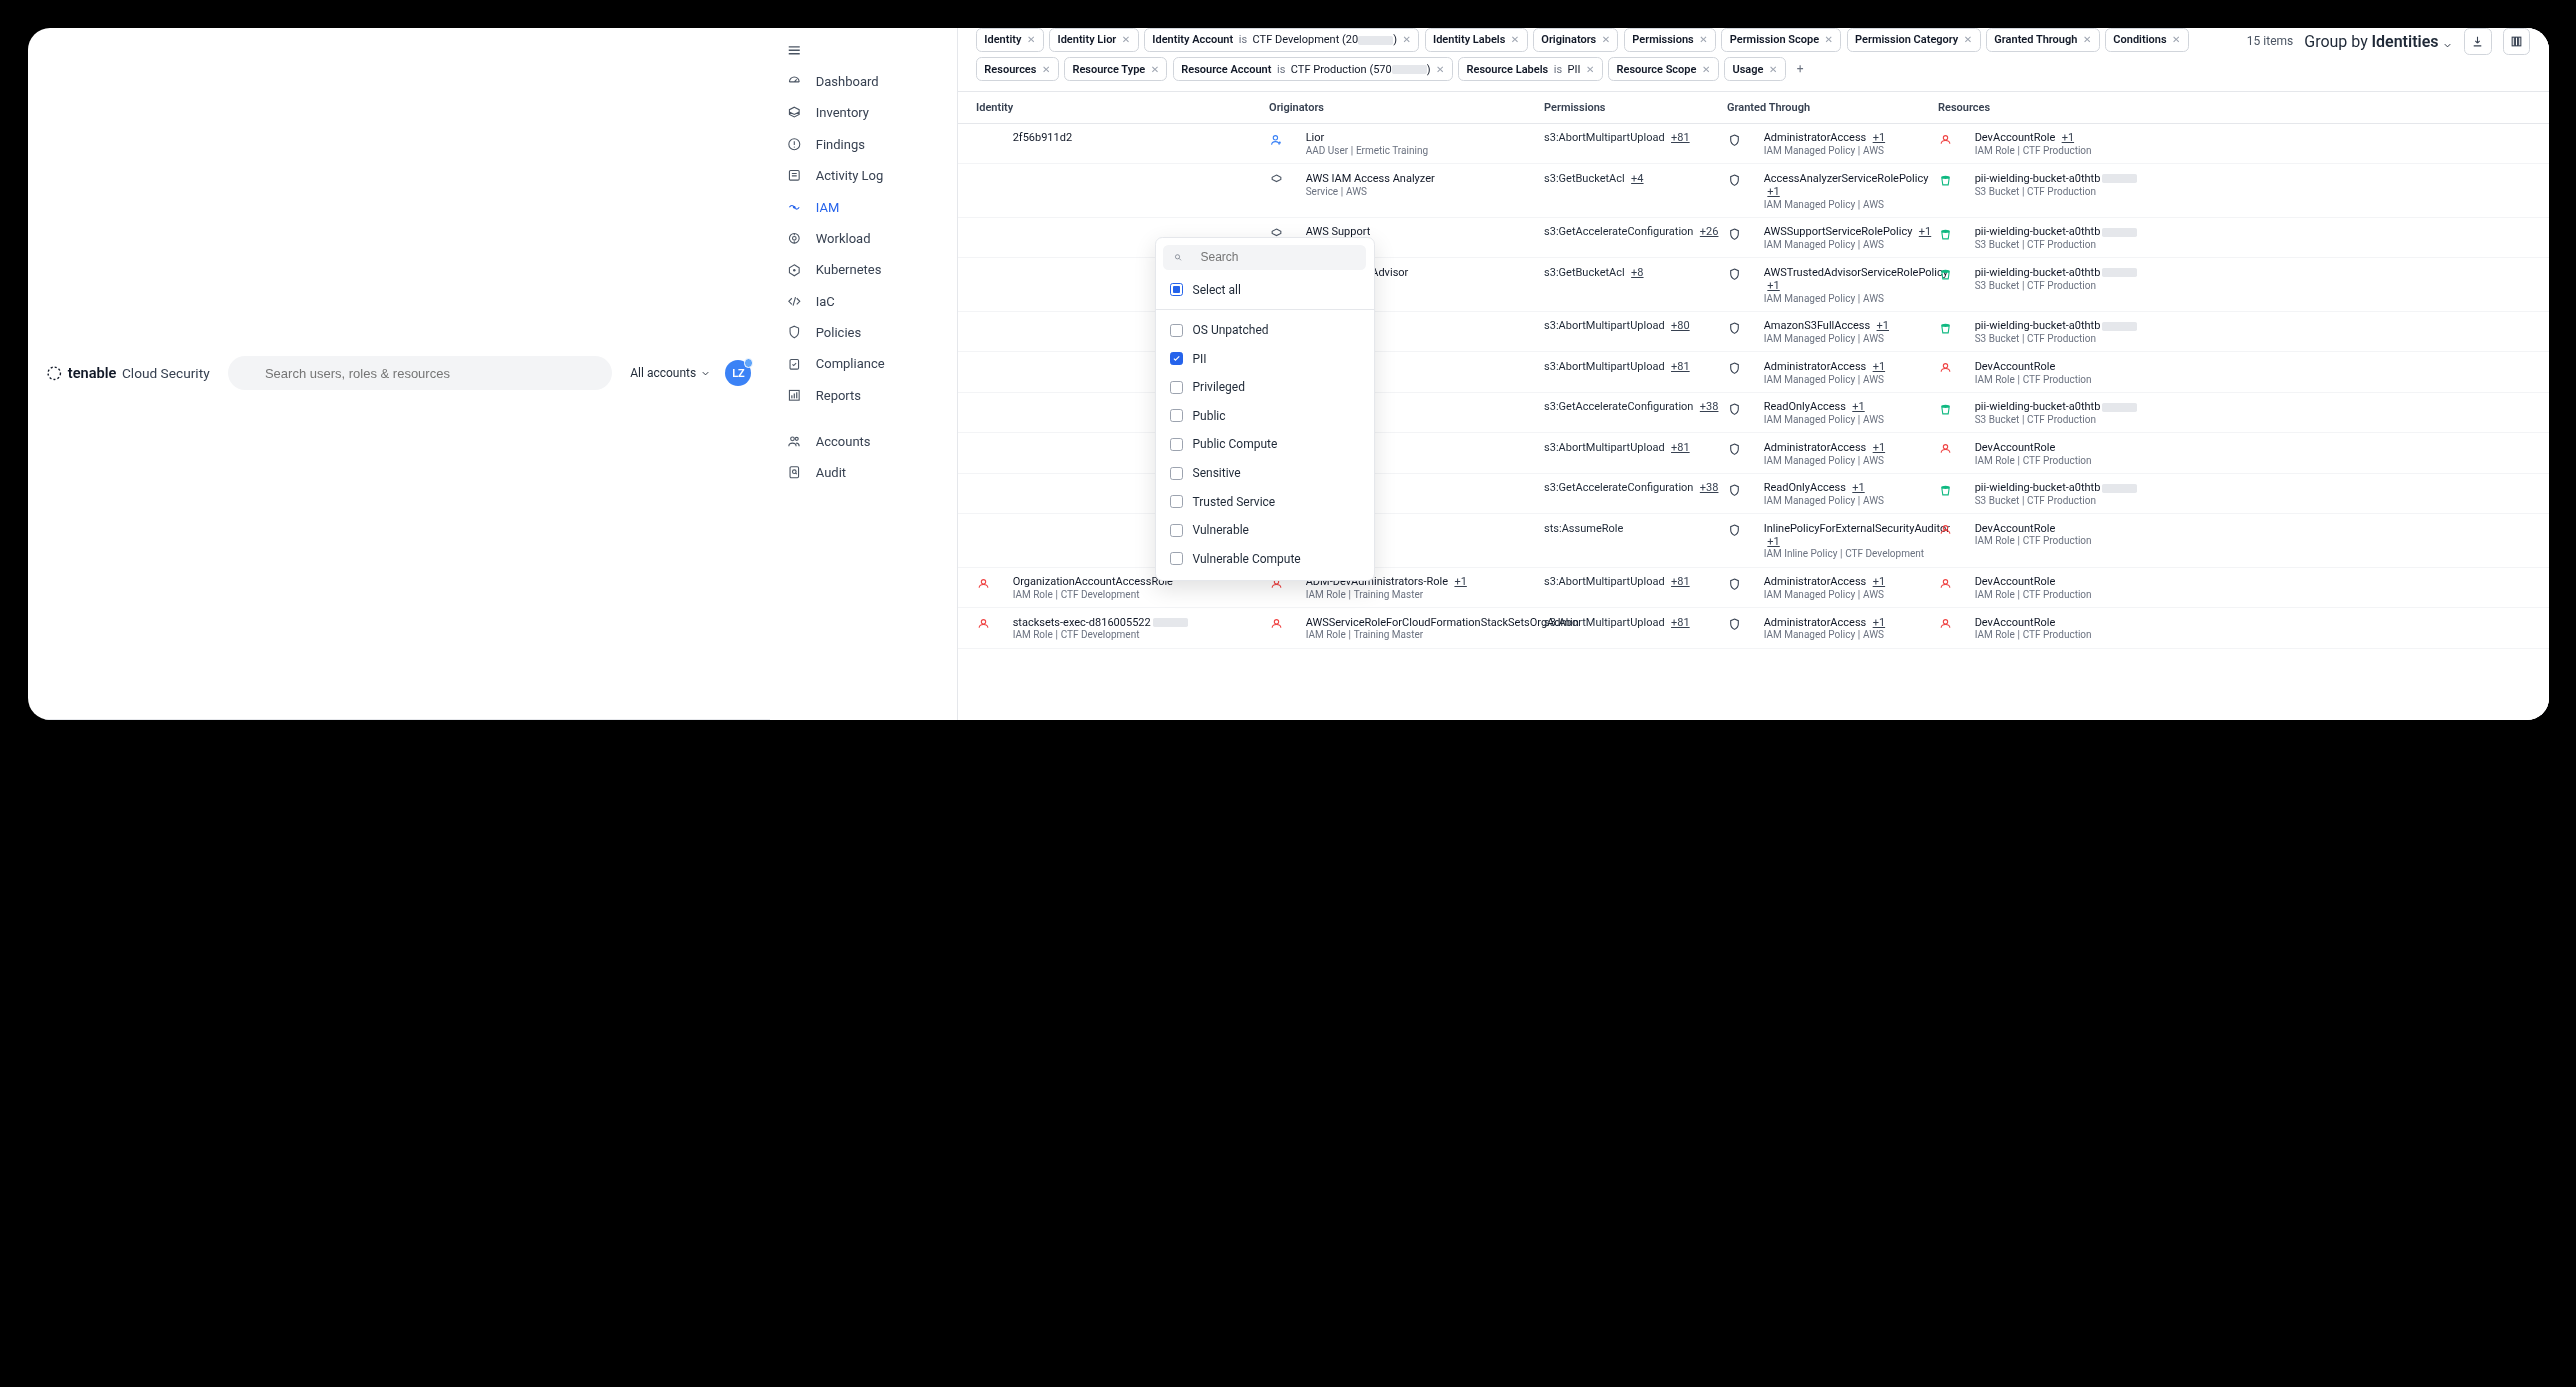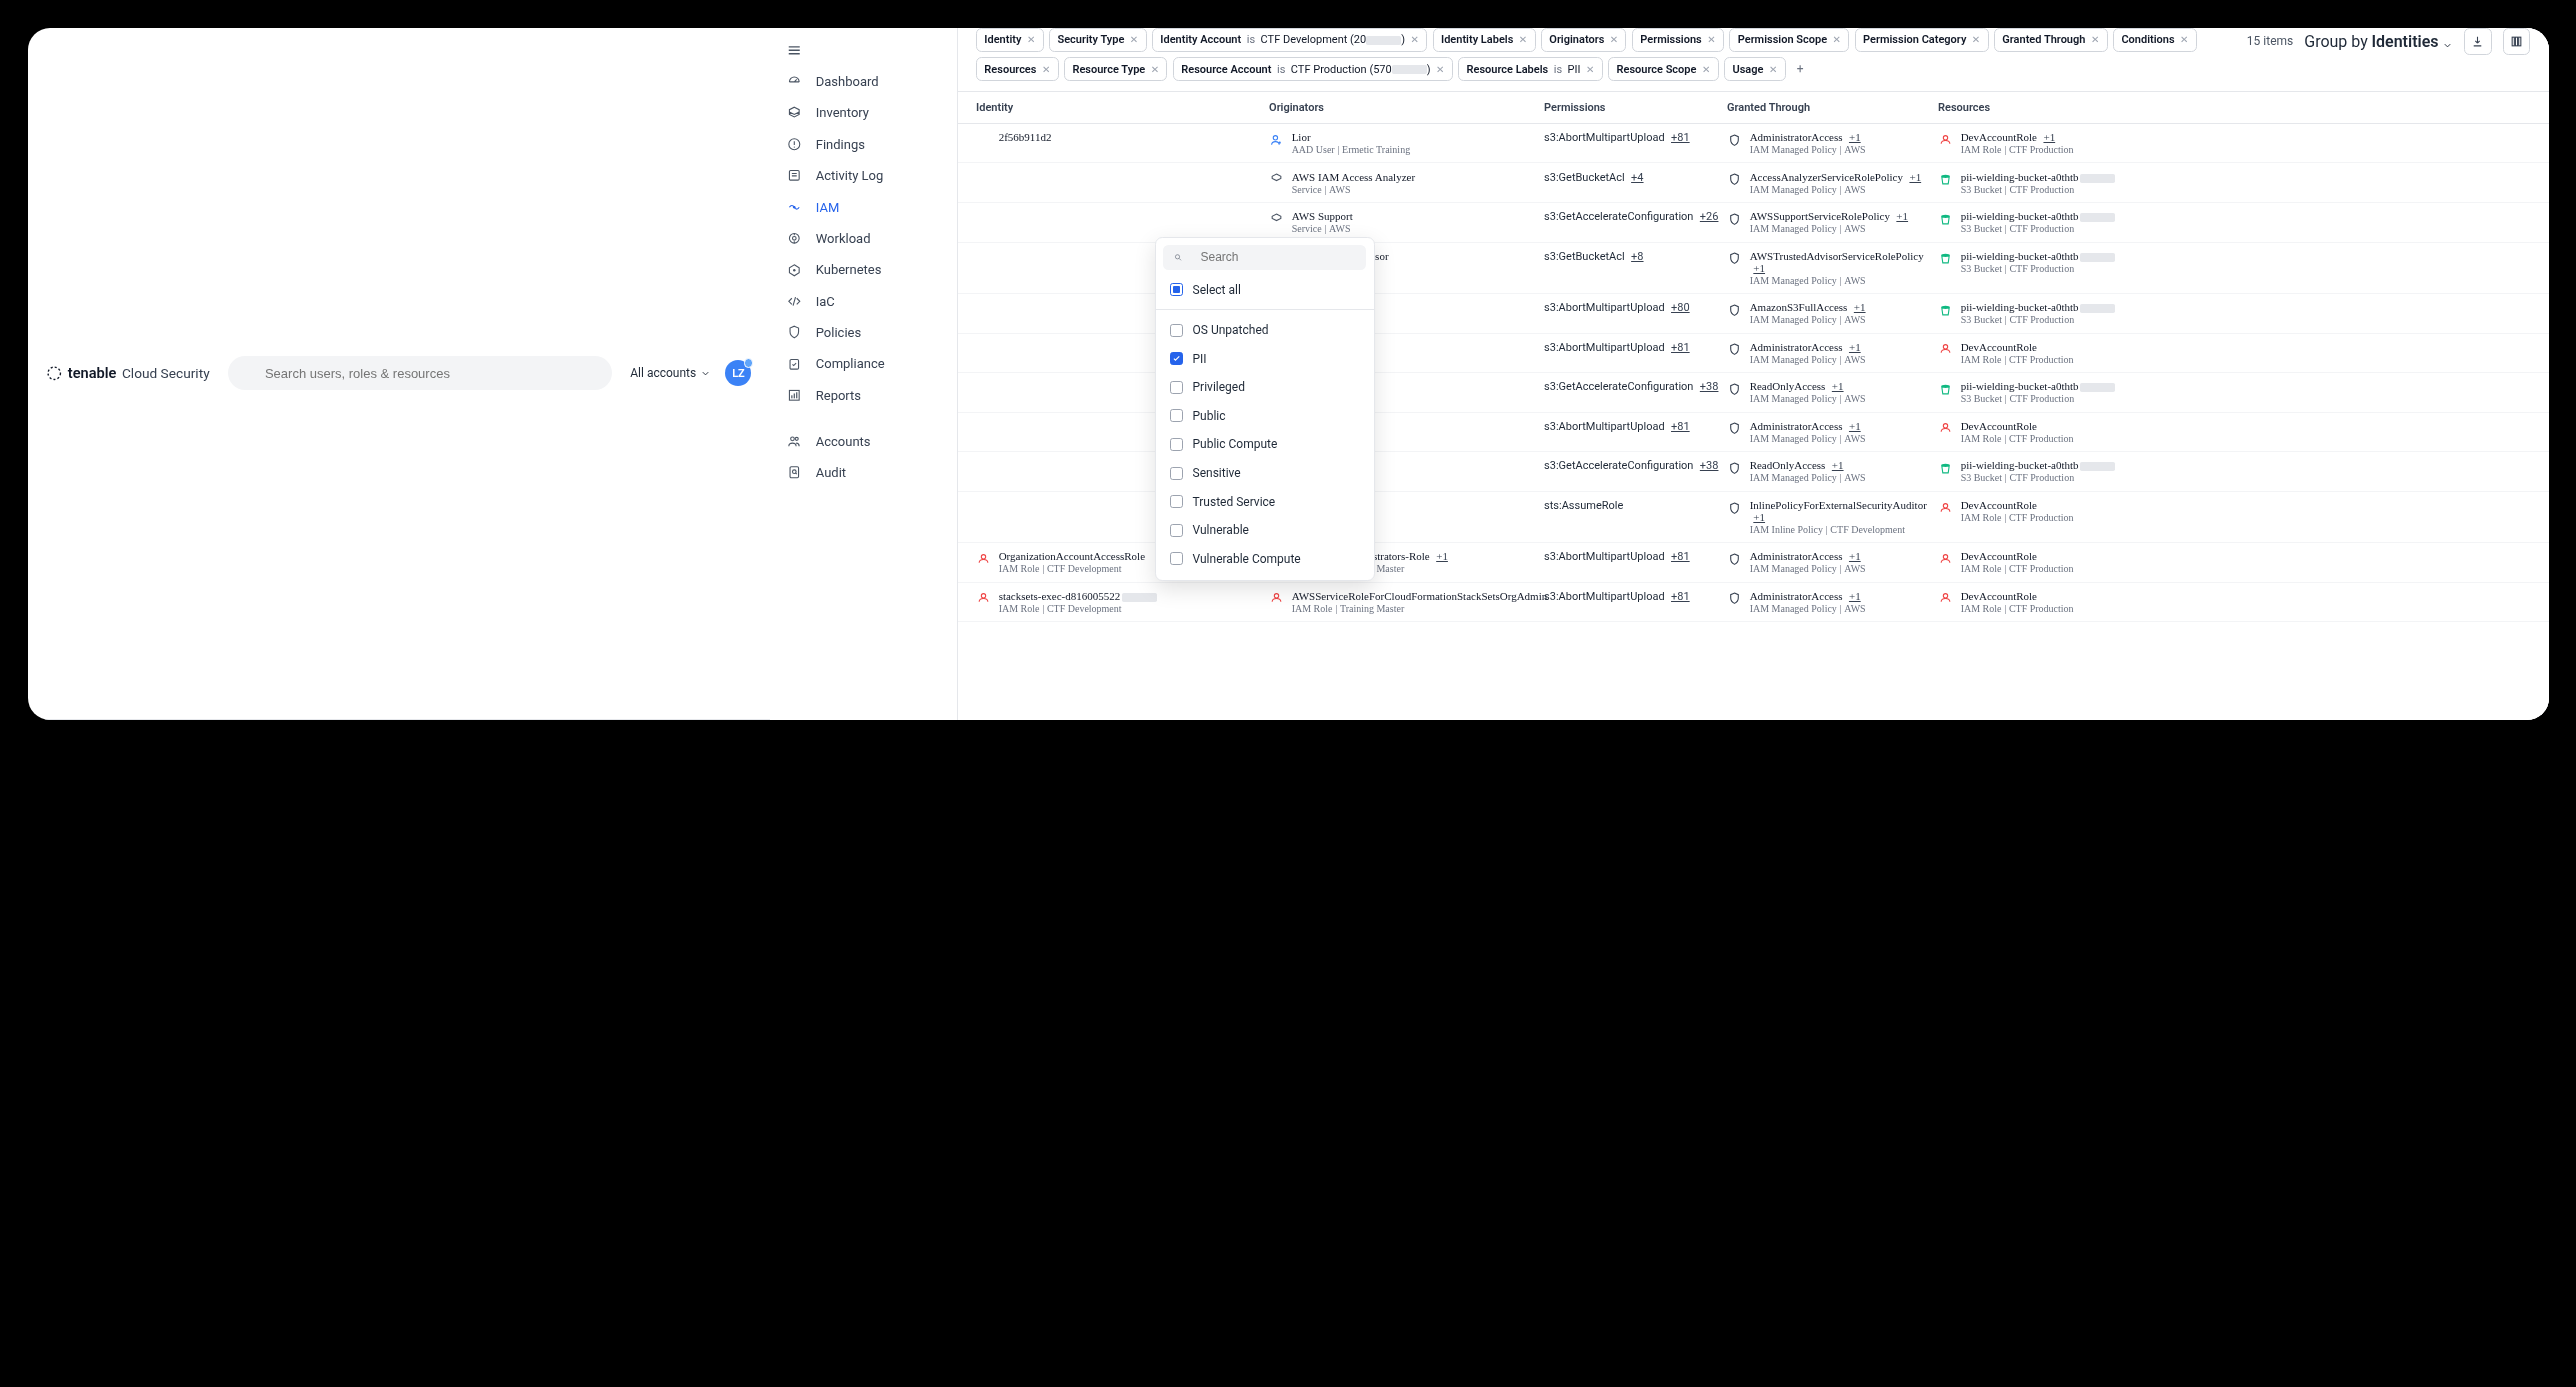--- a/index.html
+++ b/index.html
@@ -40,21 +40,21 @@
 .groupby .bold { font-weight: 600; }
 .iconbtn { width: 27.5px; height: 27.5px; border: 0.9px solid #d1d5db; border-radius: 5.5px; display: flex; align-items: center; justify-content: center; cursor: pointer; color: #374151; }
 .table-wrap { flex: 1; overflow: auto; background: #fff; position: relative; }
 .thead { display: flex; padding: 9.2px 18.3px; font-size: 11px; font-weight: 600; color: #374151; border-bottom: 0.9px solid #e5e7eb; }
 .col-id { width: 293px; }
 .col-orig { width: 275px; }
 .col-perm { width: 183px; }
 .col-grant { width: 211px; }
 .col-res { flex: 1; }
 .trow { display: flex; padding: 7.3px 18.3px; border-bottom: 0.9px solid #f3f4f6; align-items: flex-start; font-size: 11px; }
-.cell { display: flex; align-items: flex-start; gap: 8px; font-family: Liberation Serif, serif; }
+.cell { display: flex; align-items: flex-start; gap: 22px; }
 .cell-icon { width: 14.6px; height: 14.6px; display: flex; align-items: center; justify-content: center; flex-shrink: 0; margin-top: 1.8px; }
 .cell-body { display: flex; flex-direction: column; gap: 0.9px; }
 .cell-title { color: #111827; }
 .cell-sub { color: #6b7280; font-size: 10px; }
 .cell-sub .sep { margin: 0 2.7px; }
 .plus-badge { text-decoration: underline; color: #374151; margin-left: 3.7px; cursor: pointer; }
 .maskbox { display: inline-block; width: 35px; height: 9.2px; background: #e5e7eb; border-radius: 1.8px; vertical-align: middle; }
 .dropdown { position: absolute; top: 209px; left: 197px; width: 220px; background: #fff; border: 0.9px solid #e5e7eb; border-radius: 7.3px; box-shadow: 0 7.3px 22px rgba(0,0,0,0.12); padding: 7.3px 0; z-index: 50; }
 .dd-search { display: flex; align-items: center; gap: 18px; padding: 5.5px 11px; margin: 0 7.3px 5.5px; background: #f3f4f6; border-radius: 5.5px; }
 .dd-search input { border: none; background: transparent; outline: none; font-size: 12px; flex: 1; }
@@ -245,21 +245,21 @@
 
     <div class="main" style="position:relative">
 
       <div class="filters-bar">
         <div class="chips" id="chips">
             <span class="chip">
               <span class="lbl">Identity</span> 
               <span class="close">✕</span>
             </span>
             <span class="chip">
-              <span class="lbl">Security Type</span> 
+              <span class="lbl">Identity Lior</span> 
               <span class="close">✕</span>
             </span>
             <span class="chip">
               <span class="lbl">Identity Account</span> 
               <span class="op">is</span> 
               <span class="val">CTF Development (20<span class="maskbox"></span>)</span> 
               <span class="close">✕</span>
             </span>
             <span class="chip">
               <span class="lbl">Identity Labels</span> 

